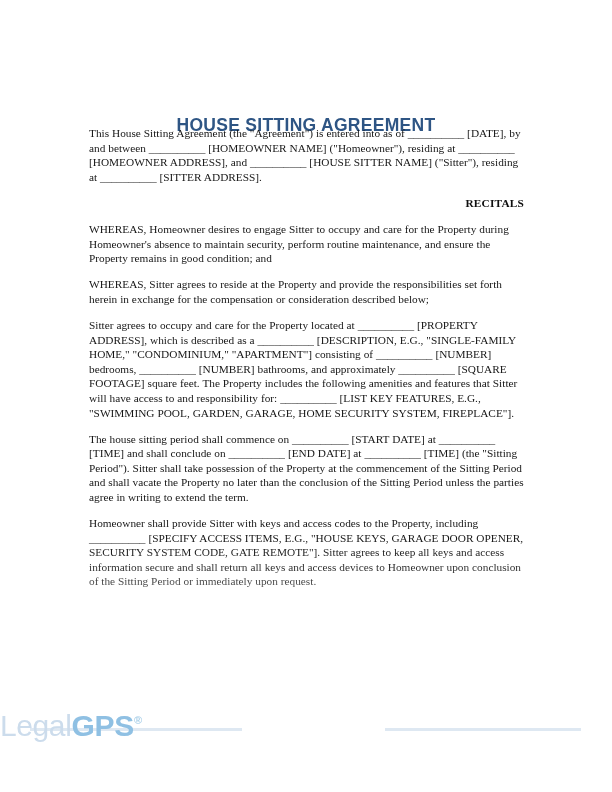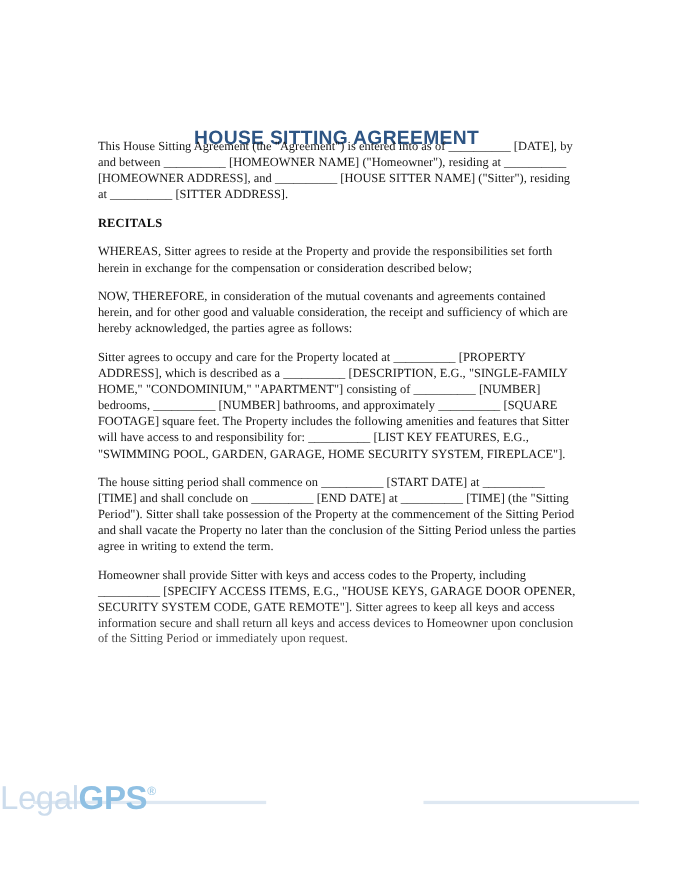--- a/index.html
+++ b/index.html
@@ -56,20 +56,21 @@
   .heading {
     font-size: 11.3px;
     line-height: 14.6px;
     font-weight: bold;
     margin: 0 0 11.5px 0;
     color: #0f0f0f;
   }
 
   .heading.recitals {
     letter-spacing: 0.2px;
+    text-align: right;
   }
 
   
   .fade-mask {
     position: absolute;
     left: 0;
     right: 0;
     top: 540px;
     height: 165px;
     background: linear-gradient(to bottom,
@@ -141,24 +142,24 @@
 
   <div class="doc-title">HOUSE SITTING AGREEMENT</div>
 
   <div class="body-col">
 
     <p class="para">This House Sitting Agreement (the "Agreement") is entered into as of __________ [DATE], by and between __________ [HOMEOWNER NAME] ("Homeowner"), residing at __________ [HOMEOWNER ADDRESS], and __________ [HOUSE SITTER NAME] ("Sitter"), residing at __________ [SITTER ADDRESS].</p>
 
     <p class="heading recitals">RECITALS</p>
 
 
+    <p class="para">WHEREAS, Homeowner desires to engage Sitter to occupy and care for the Property during Homeowner's absence to maintain security, perform routine maintenance, and ensure the Property remains in good condition; and</p>
 
     <p class="para">WHEREAS, Sitter agrees to reside at the Property and provide the responsibilities set forth herein in exchange for the compensation or consideration described below;</p>
 
-    <p class="para">NOW, THEREFORE, in consideration of the mutual covenants and agreements contained herein, and for other good and valuable consideration, the receipt and sufficiency of which are hereby acknowledged, the parties agree as follows:</p>
 
 
     <p class="para">Sitter agrees to occupy and care for the Property located at __________ [PROPERTY ADDRESS], which is described as a __________ [DESCRIPTION, E.G., "SINGLE-FAMILY HOME," "CONDOMINIUM," "APARTMENT"] consisting of __________ [NUMBER] bedrooms, __________ [NUMBER] bathrooms, and approximately __________ [SQUARE FOOTAGE] square feet. The Property includes the following amenities and features that Sitter will have access to and responsibility for: __________ [LIST KEY FEATURES, E.G., "SWIMMING POOL, GARDEN, GARAGE, HOME SECURITY SYSTEM, FIREPLACE"].</p>
 
     <p class="para">The house sitting period shall commence on __________ [START DATE] at __________ [TIME] and shall conclude on __________ [END DATE] at __________ [TIME] (the "Sitting Period"). Sitter shall take possession of the Property at the commencement of the Sitting Period and shall vacate the Property no later than the conclusion of the Sitting Period unless the parties agree in writing to extend the term.</p>
 
     <p class="para">Homeowner shall provide Sitter with keys and access codes to the Property, including __________ [SPECIFY ACCESS ITEMS, E.G., "HOUSE KEYS, GARAGE DOOR OPENER, SECURITY SYSTEM CODE, GATE REMOTE"]. Sitter agrees to keep all keys and access information secure and shall return all keys and access devices to Homeowner upon conclusion of the Sitting Period or immediately upon request.</p>
 
 
   </div>

